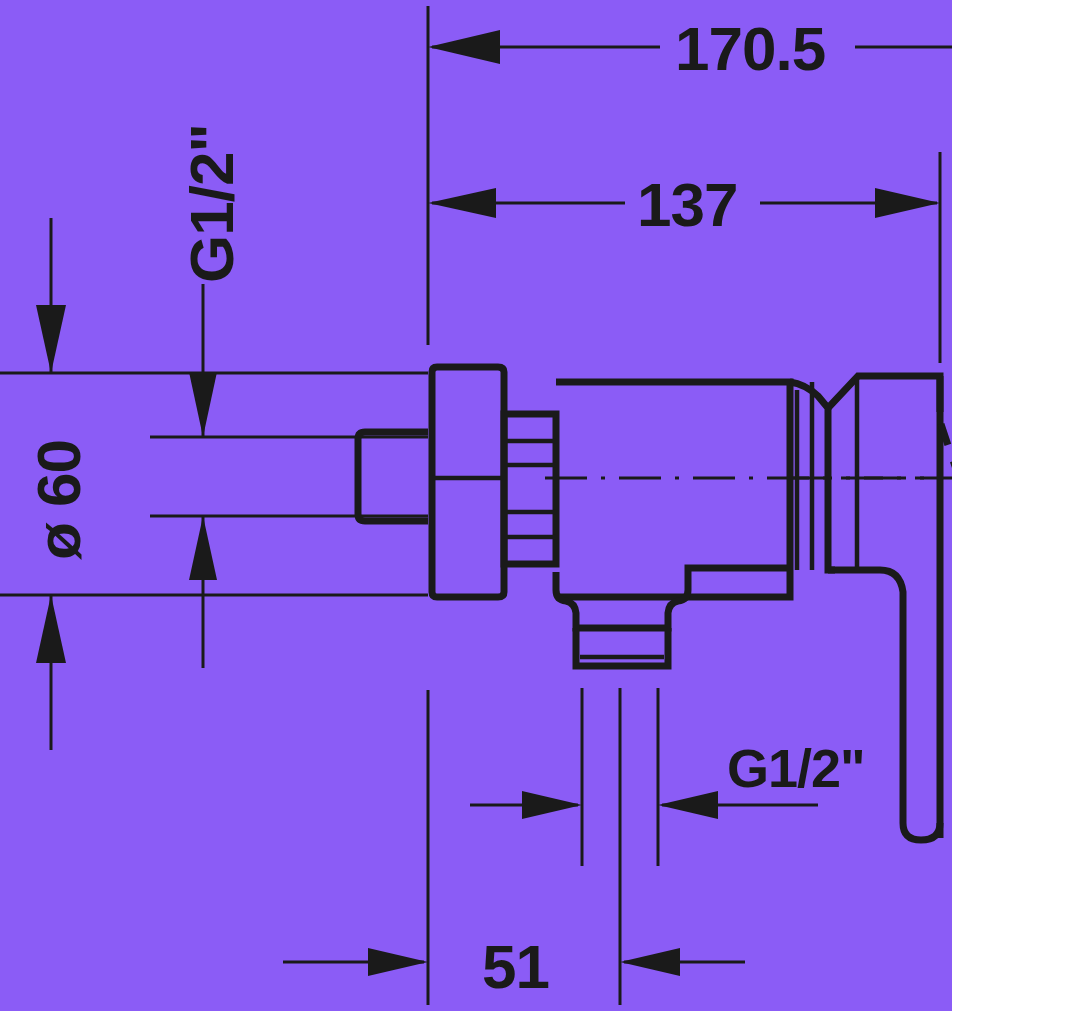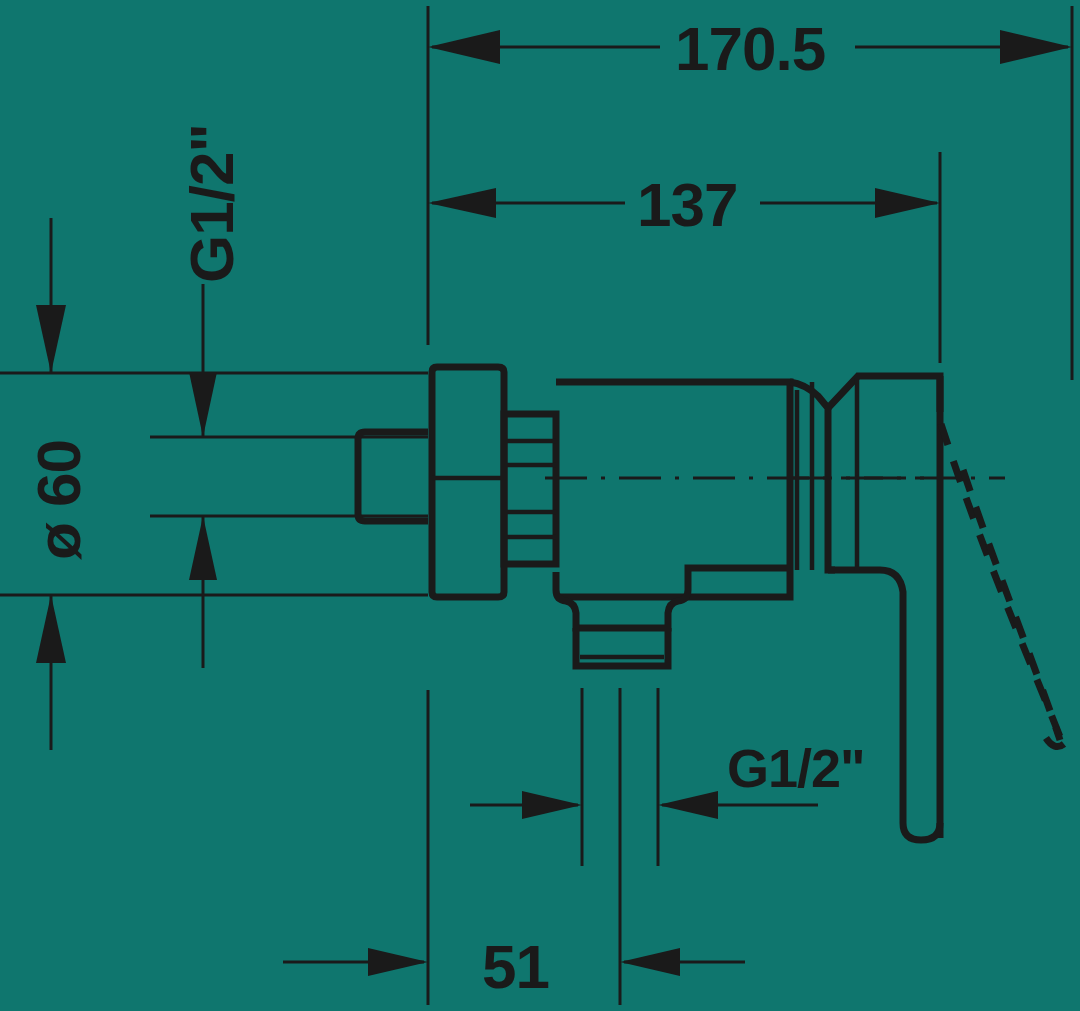--- a/index.html
+++ b/index.html
@@ -5,23 +5,23 @@
   html, body {
     margin: 0;
     padding: 0;
     background: #ffffff;
   }
   body {
     font-family: "Liberation Sans", sans-serif;
   }
   #drawing-root {
     position: relative;
-    width: 1080px;
+    width: 952px;
     height: 1011px;
-    background: #0f766e;
+    background: #8b5cf6;
     overflow: hidden;
     text-align: center;
   }
   #tech-svg {
     display: block;
     width: 1080px;
     height: 1011px;
   }
   .dim-text {
     font-family: "Liberation Sans", sans-serif;

